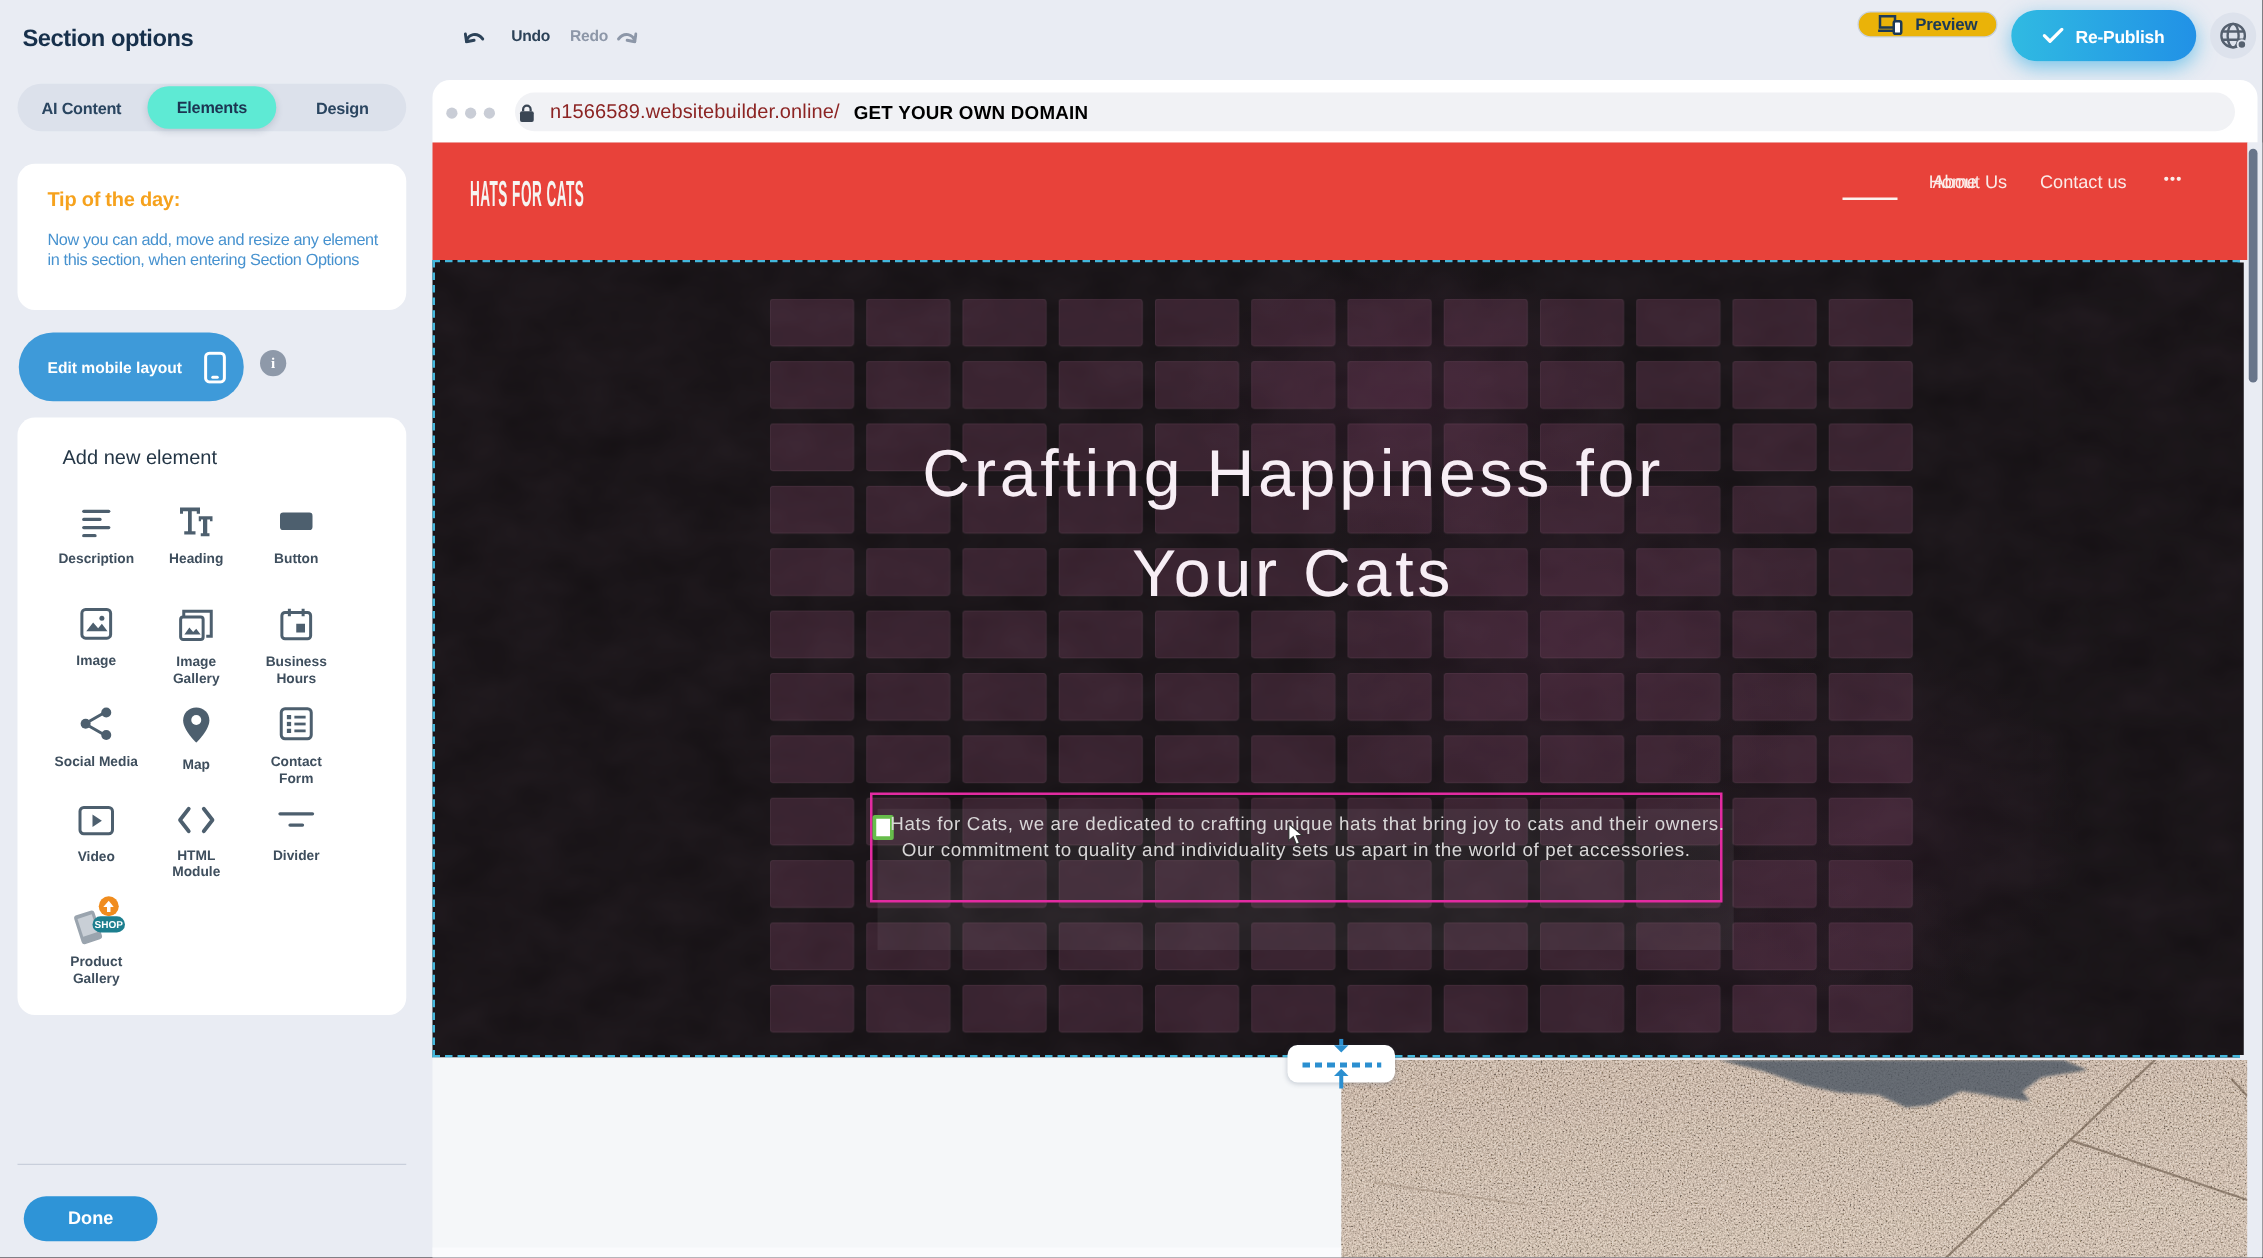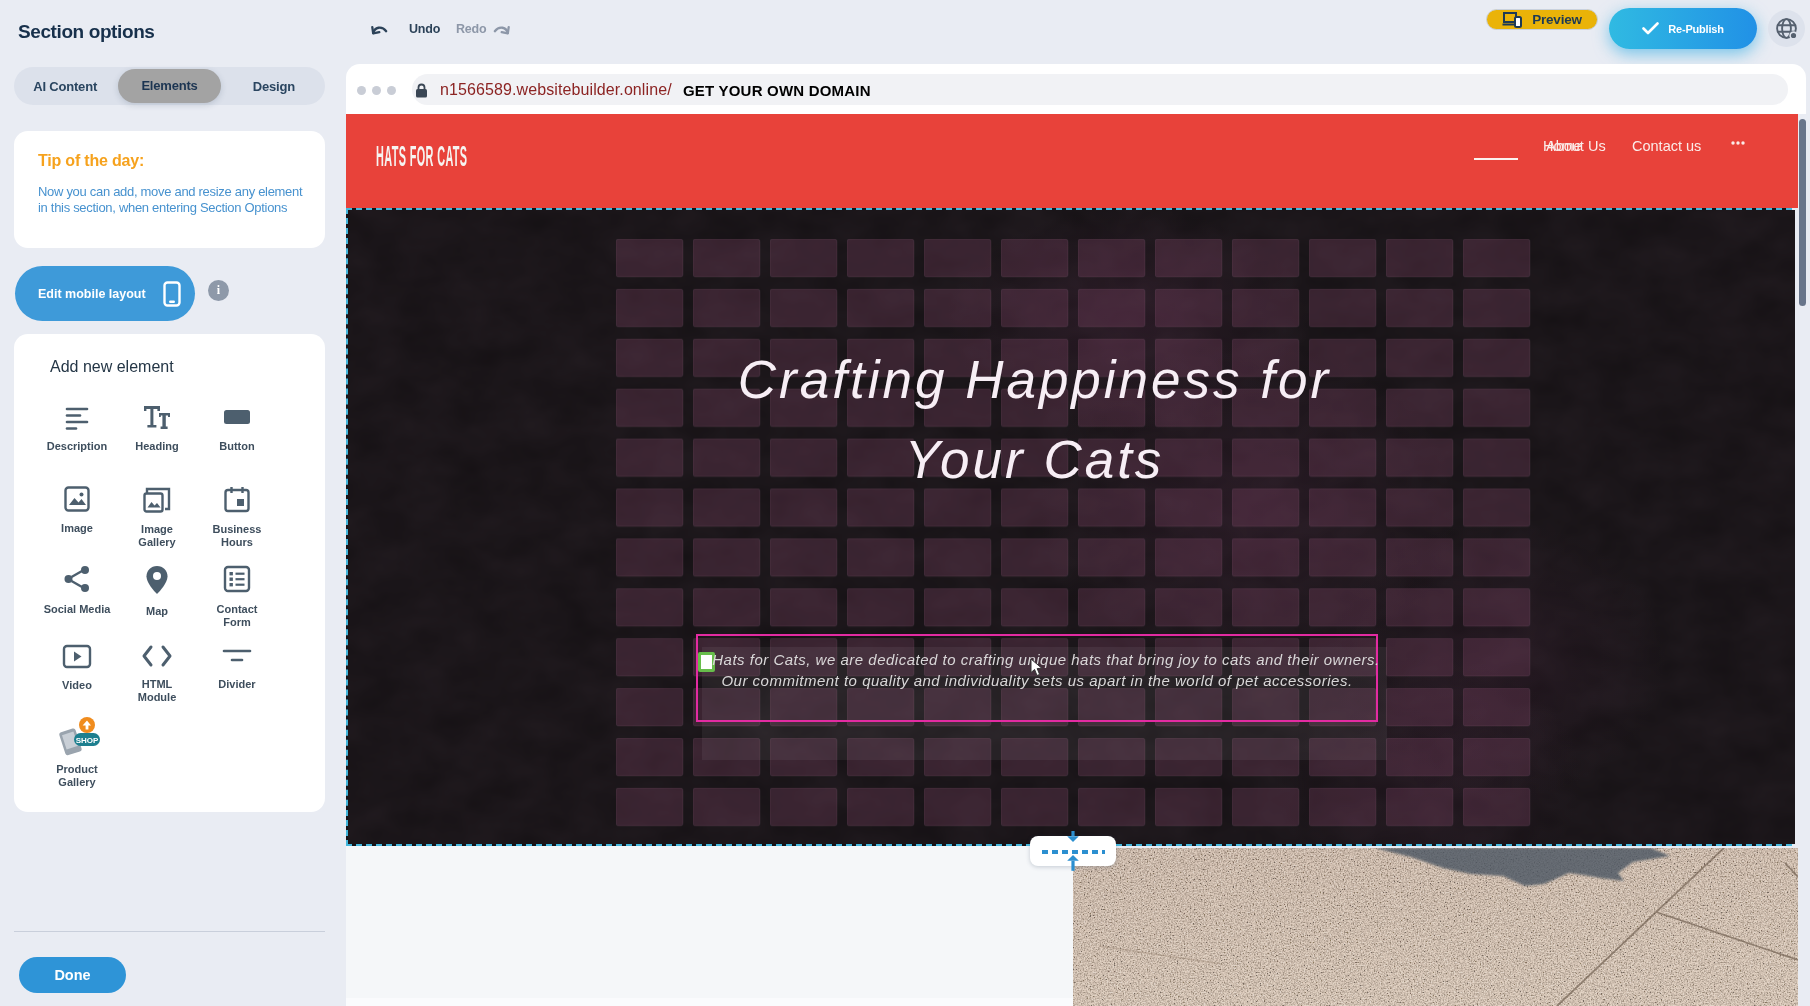--- a/index.html
+++ b/index.html
@@ -10,27 +10,27 @@
   
   .h-title { left:18px; top:21px; font-size:19px; line-height:22px; font-weight:bold; color:#17304b; letter-spacing:-0.4px; }
   .undo-wrap { left:371px; top:22px; display:flex; align-items:center; gap:21px; }
   .undo-txt { font-size:12.5px; font-weight:bold; color:#2c4258; letter-spacing:-0.2px; }
   .redo-wrap { left:456px; top:22px; display:flex; align-items:center; gap:7px; }
   .redo-txt { font-size:12.5px; font-weight:bold; color:#8d97a8; letter-spacing:-0.2px; }
 
   .btn-preview { left:1486px; top:9px; width:112px; height:21px; background:#eab308; border:1px solid #c9d1dd; border-radius:20px; display:flex; align-items:center; justify-content:center; gap:8px; }
   .btn-preview span { font-size:13.5px; font-weight:bold; color:#1d3a56; letter-spacing:-0.2px; }
   .btn-republish { left:1609px; top:8px; width:148px; height:41px; border-radius:21px; background:linear-gradient(90deg,#30bae2,#2191e6); box-shadow:0 5px 16px rgba(44,170,226,0.6); display:flex; align-items:center; justify-content:center; gap:9px; }
-  .btn-republish span { font-size:11px; font-weight:bold; color:#fff; letter-spacing:-0.2px; }
+  .btn-republish span { font-size:14px; font-weight:bold; color:#fff; letter-spacing:-0.2px; }
   .btn-globe { left:1768px; top:10px; width:37px; height:37px; border-radius:50%; background:#dde2ec; display:flex; align-items:center; justify-content:center; }
 
   
   .tabs { left:14px; top:67px; width:311px; height:38px; background:#dce1eb; border-radius:19px; display:flex; align-items:center; }
   .tab { flex:1; text-align:center; font-size:13px; font-weight:bold; color:#2a4560; letter-spacing:-0.2px; }
-  .tab.active { background:#a3a3a3; border-radius:17px; height:34px; line-height:34px; margin:0 2px; box-shadow:0 2px 6px rgba(40,60,90,0.18); color:#1c3552; }
+  .tab.active { background:#5eead4; border-radius:17px; height:34px; line-height:34px; margin:0 2px; box-shadow:0 2px 6px rgba(40,60,90,0.18); color:#1c3552; }
 
   .tipcard { left:14px; top:131px; width:311px; height:117px; background:#fff; border-radius:14px; }
   .tiptitle { left:38px; top:152px; font-size:16px; font-weight:bold; color:#f6a21d; letter-spacing:-0.2px;text-align:right; }
   .tipbody { left:38px; top:184px; width:290px; font-size:13px; line-height:16px; color:#4792cf; letter-spacing:-0.3px; }
 
   .btn-mobile { left:15px; top:266px; width:180px; height:55px; border-radius:28px; background:#3e9ad9; display:flex; align-items:center; justify-content:flex-start; padding-left:23px; gap:17px; }
   .btn-mobile span { color:#fff; font-size:12.5px; font-weight:bold; }
   .info-circ { left:208px; top:280px; width:21px; height:21px; border-radius:50%; background:#8e99a9; color:#fff; font-size:12px; font-weight:bold; text-align:center; line-height:21px; font-family:"Liberation Serif",serif; }
 
   .addcard { left:14px; top:334px; width:311px; height:478px; background:#fff; border-radius:14px; }
@@ -49,21 +49,21 @@
   .domaintxt { left:683px; top:82px; font-size:15px; font-weight:bold; color:#000000; letter-spacing:0.2px; }
 
   .redheader { left:346px; top:114px; width:1452px; height:94px; background:#e8423a; }
   .logo { left:376px; top:142px; font-size:29px; line-height:29px; font-weight:bold; color:#f6f4f1; transform:scaleX(0.375); transform-origin:left; letter-spacing:1px; }
   .nav { top:138px; font-size:14.5px; color:#fbece9; }
   .nav-home { left:1543px; }
   .home-underline { left:1474px; top:158px; width:44px; height:2px; background:#fbf2ef; }
   .nav-about { left:1546px; }
   .nav-contact { left:1632px; }
   
-  .hero { left:346px; top:208px; width:1446px; height:638px; background:#171317; border:2px dashed #43b7dc;font-style:italic; }
+  .hero { left:346px; top:208px; width:1446px; height:638px; background:#171317; border:2px dashed #43b7dc; }
   .hero-title { left:0; width:1373px; text-align:center; color:#f7eef5; font-size:53px; line-height:80px; letter-spacing:3px; }
   .hero-sub { left:0; width:1373px; text-align:center; color:#efe7ed; font-size:29px; letter-spacing:0.5px; }
   .desc-overlay { left:354px; top:437px; width:685px; height:113px; background:rgba(255,255,255,0.06); }
   .pinkbox { left:348px; top:424px; width:682px; height:88px; border:2px solid #e32ba2; }
   .greensq { left:350px; top:442px; width:17px; height:20px; background:#fff; border:3px solid #67bd4b; border-radius:2px; }
   .desc-text { left:339px; top:439px; width:700px; text-align:center; color:#d9d7d8; font-size:15px; line-height:21px; letter-spacing:0.5px; }
 
   .bottom-left { left:346px; top:846px; width:727px; height:160px; background:#f5f7f9; }
   .bottom-strip { left:346px; top:998px; width:727px; height:8px; background:#fafbfd; }
   .right-gap { left:1798px; top:114px; width:12px; height:892px; background:#e9ecf3; }

